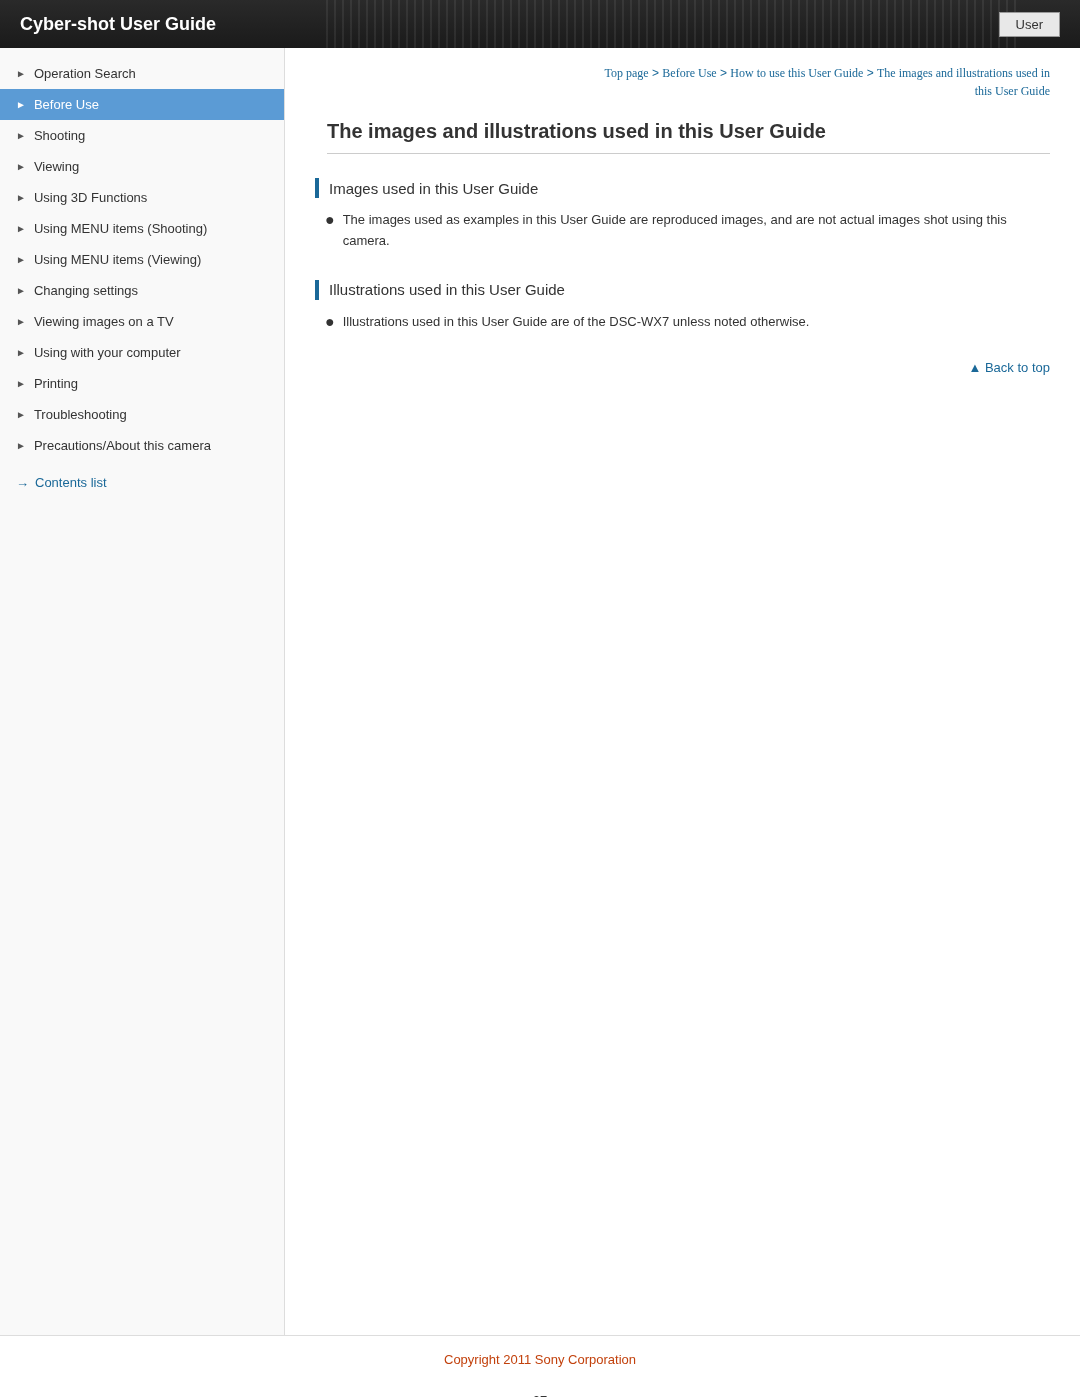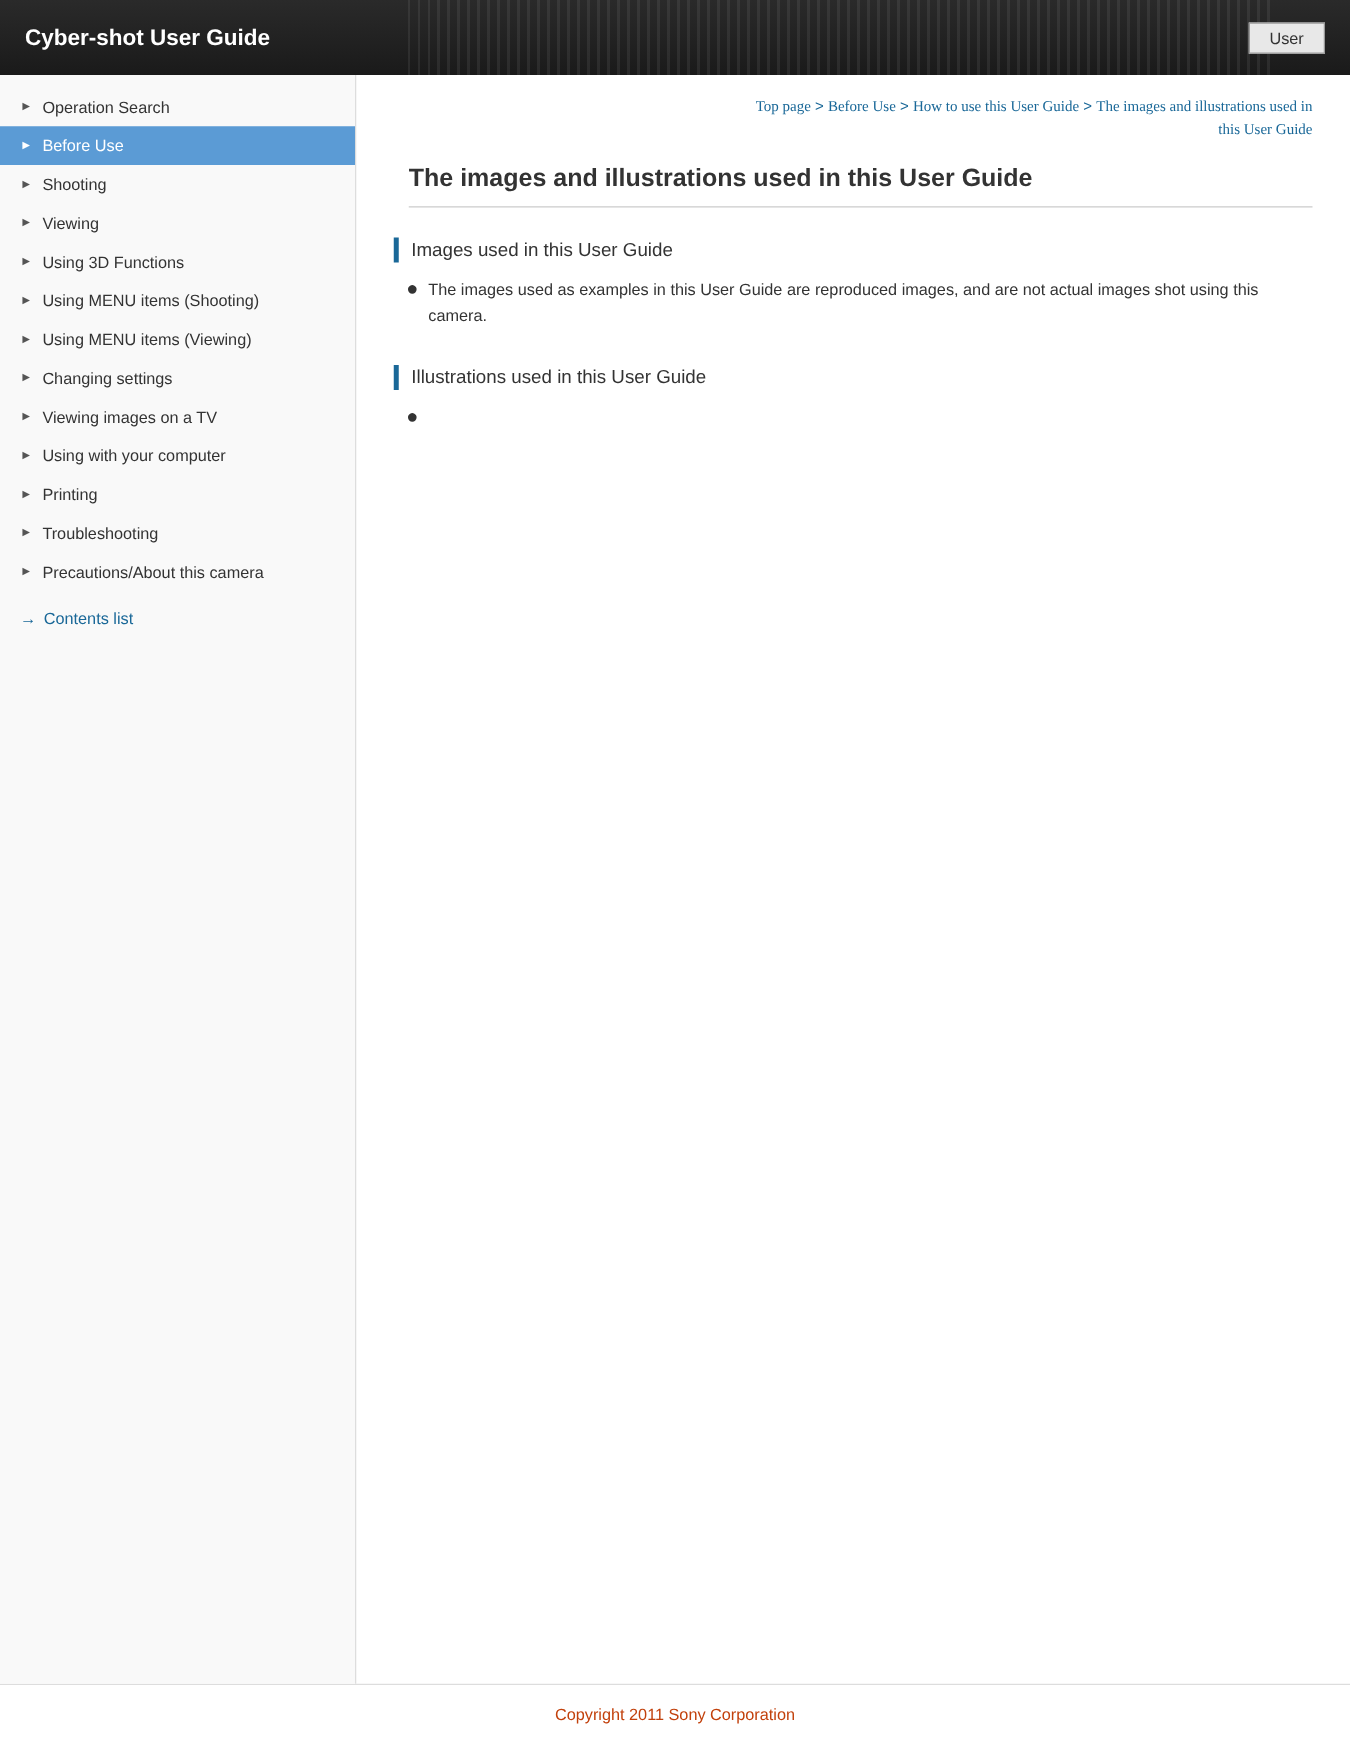--- a/index.html
+++ b/index.html
@@ -8,21 +8,21 @@
       font-size: 13px;
       color: #333;
       background: #fff;
       width: 1080px;
       min-height: 1397px;
     }
 
     
     .header {
       background: linear-gradient(to bottom, #2a2a2a, #1a1a1a);
-      height: 60px;
+      height: 48px;
       display: flex;
       align-items: center;
       justify-content: space-between;
       padding: 0 20px;
       position: relative;
       overflow: hidden;
     }
     .header::after {
       content: '';
       position: absolute;
@@ -302,24 +302,28 @@
     </div>
 
     <div class="section">
       <div class="section-heading">
         <div class="section-bar"></div>
         <span>Illustrations used in this User Guide</span>
       </div>
       <ul class="bullet-list">
         <li>
           <span class="bullet-dot">●</span>
+          <span>Illustrations used in this User Guide are of the DSC-WX7 unless noted otherwise.</span>
         </li>
       </ul>
     </div>
 
+    <div class="back-to-top">
+      <a href="#">▲ Back to top</a>
+    </div>
 
   </div>
 </div>
 
 <div class="footer">
   <span>Copyright 2011 Sony Corporation</span>
 </div>
 
 <div class="page-number">27</div>
 

